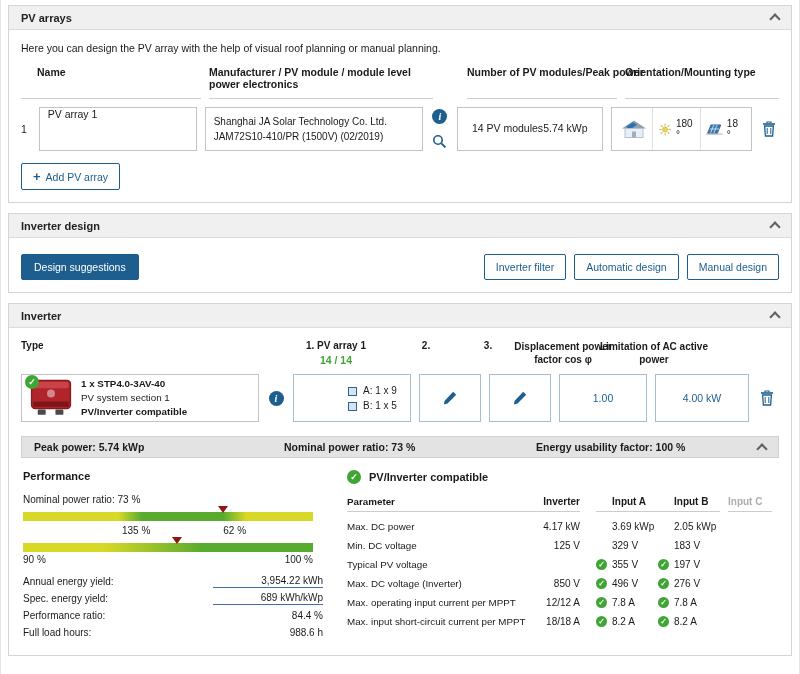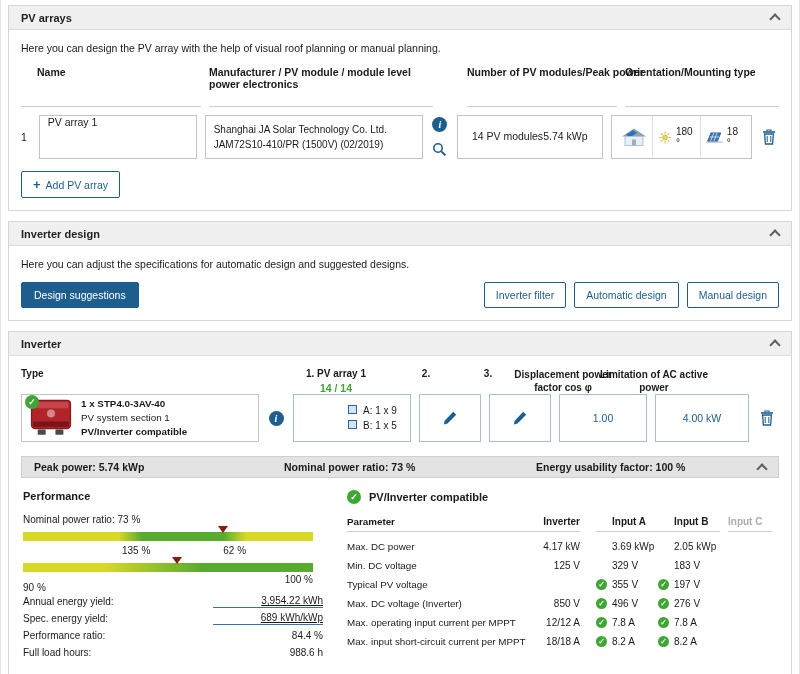--- a/index.html
+++ b/index.html
@@ -9,21 +9,21 @@
 
   .panel { border:1px solid #d5d5d5; background:#fff; margin-bottom:10px; }
   .panel-header { display:flex; align-items:center; justify-content:space-between; background:#f0f0f0; border-bottom:1px solid #dcdcdc; padding:0 12px; height:24px; cursor:pointer; }
   .panel-title { font-size:11px; font-weight:bold; color:#222; }
   .chev { width:8px; height:8px; border-left:2px solid #606060; border-top:2px solid #606060; transform:rotate(45deg); margin-top:3px; }
   .panel-body { padding:8px 12px 12px; }
   .desc { font-size:10.5px; margin:4px 0 12px; }
 
   
   .pv-head { display:flex; gap:8px; font-size:10.5px; font-weight:bold; align-items:stretch; margin-bottom:8px; }
-  .ph { border-bottom:1px solid #cfcfcf; padding-bottom:16px; }
+  .ph { border-bottom:1px solid #cfcfcf; padding-bottom:8px; }
   .ph-name { width:180px; padding-left:16px; }
   .ph-man  { width:224px; }
   .ph-sp   { width:18px; }
   .ph-num  { width:150px; white-space:nowrap; overflow:visible; }
   .ph-or   { flex:1; }
   .pv-row { display:flex; gap:8px; align-items:stretch; }
   .rownum { width:10px; font-size:10.5px; align-self:center; }
   .cellbox { border:1px solid #c3c3c3; background:#fff; font-size:10.5px; }
   .name-box { width:162px; height:44px; display:flex; padding-left:8px; }
   .man-box  { width:224px; height:44px; padding:7px 8px; line-height:1.45; font-size:10px; }
@@ -39,21 +39,21 @@
   .btn-outline { display:inline-flex; align-items:center; gap:5px; background:#fff; color:#1d5e8f; border:1px solid #1d5e8f; border-radius:2px; font-size:10.5px; padding:6px 11px; cursor:pointer; font-family:inherit; }
   .btn-primary { background:#1d5e8f; color:#fff; border:1px solid #1d5e8f; border-radius:2px; font-size:10.5px; padding:6px 12px; cursor:pointer; font-family:inherit; }
   .add-btn { margin-top:12px; }
   .plus { font-size:13px; font-weight:bold; line-height:1; }
 
   
   .btn-row { display:flex; align-items:center; margin-top:8px;gap:36px; }
   .btn-group { margin-left:auto; display:flex; gap:8px; }
 
   
-  .inv-head { display:flex; font-size:10px; font-weight:bold; margin:4px 0 0; align-items:flex-start; }
+  .inv-head { display:flex; font-size:10px; font-weight:bold; margin:4px 0 8px; align-items:flex-start; }
   .ih-type { width:238px; }
   .ih-info { width:18px; }
   .ih-arr  { width:118px; text-align:center; }
   .ih-arr .count { color:#3fa535; margin-top:3px; font-size:10.5px; }
   .ih-2 { width:62px; text-align:center; }
   .ih-3 { width:62px; text-align:center; }
   .ih-cos { width:88px; }
   .ih-cos > span { display:block; width:106px; margin-left:-9px; text-align:center; line-height:1.3; }
   .ih-lim { width:94px; }
   .ih-lim > span { display:block; width:108px; margin-left:-7px; text-align:center; line-height:1.3; }
@@ -61,47 +61,47 @@
   .inv-row { display:flex; gap:8px; align-items:stretch; }
   .inv-row .cellbox { height:48px; }
   .type-box { width:238px; border-color:#c3c3c3; display:flex; align-items:center; gap:7px; padding:3px 6px; }
   .inv-img { position:relative; flex:0 0 auto; line-height:0; }
   .badge { position:absolute; top:-3px; left:-3px; }
   .type-text { font-size:9.8px; line-height:1.4; }
   .b { font-weight:bold; }
   .inv-info-col { width:18px; display:flex; align-items:center; justify-content:center; }
   .bluebox { border:1px solid #a6bed2; }
   .ab-box { width:118px; display:flex; flex-direction:column; justify-content:center; gap:4px; padding:4px 9px; cursor:pointer; }
-  .ab-line { display:flex; align-items:flex-start; gap:6px; font-size:10px;padding-left:45px; }
+  .ab-line { display:flex; align-items:flex-end; gap:6px; font-size:10px;padding-left:45px; }
   .sq { width:9px; height:9px; border:1px solid #2a6496; background:#d3e4f2; flex:0 0 auto; }
   .pencil-box { width:62px; display:flex; align-items:center; justify-content:center; cursor:pointer; }
   .cos-box { width:88px; }
   .lim-box { width:94px; }
   .val-box { display:flex; align-items:center; justify-content:center; color:#1d5e8f; font-size:10.5px; cursor:text; }
 
   .summary-bar { display:flex; align-items:center; background:#e3e3e3; border:1px solid #d0d0d0; height:22px; margin-top:14px; padding:0 12px; font-size:10.5px; font-weight:bold; cursor:pointer; }
   .sum1 { width:250px; } .sum2 { width:252px; } .sum3 { flex:1; }
 
   .details { display:flex; padding:12px 2px 2px; }
   .perf { width:300px; }
   .sec-title { font-size:11px; font-weight:bold; margin-bottom:12px; }
   .bar-label { font-size:10px; margin-bottom:3px; }
   .bar { position:relative; height:9px; width:290px; margin-top:7px; }
   .bar1 { background:linear-gradient(90deg,#d8d827 0%,#d8d827 33%,#58ab2e 41%,#58ab2e 69%,#d8d827 77%,#d8d827 100%); }
   .bar2 { background:linear-gradient(90deg,#d8d827 0%,#d8d827 28%,#58ab2e 62%,#58ab2e 100%); }
   .marker { position:absolute; top:-6px; width:0; height:0; border-left:5px solid transparent; border-right:5px solid transparent; border-top:7px solid #8a1a10; transform:translateX(-50%); }
   .ticks { position:relative; height:15px; width:290px; font-size:10px; margin-bottom:6px; }
   .ticks .t-mid { position:absolute; transform:translateX(-50%); top:4px; }
-  .ticks .t-left { position:absolute; left:0; top:10px; }
+  .ticks .t-left { position:absolute; left:0; top:2px; }
   .ticks .t-right { position:absolute; right:0; top:2px; }
   .stats { margin-top:6px; font-size:10px; }
   .stat { display:flex; align-items:center; height:17px; }
   .stat .lbl { flex:1; }
   .stat .val { width:110px; text-align:right; padding-bottom:1px; }
-  .stat .val.linked { border-bottom:1px solid #3b6fae; cursor:text;text-decoration:underline; }
+  .stat .val.linked { border-bottom:1px solid #3b6fae; cursor:text; }
 
   .compat { flex:1; padding-left:24px; }
   .compat-title { display:flex; align-items:center; gap:8px; font-size:11px; font-weight:bold; margin-bottom:12px; }
   .check-circle { width:14px; height:14px; border-radius:50%; background:#3fa535; color:#fff; font-size:9px; font-weight:bold; display:inline-flex; align-items:center; justify-content:center; flex:0 0 auto; line-height:1; }
   .check-circle.small { width:11px; height:11px; font-size:8px; }
   .crow { display:flex; align-items:center; height:19px; font-size:10px; }
   .crow.chead { font-weight:bold; height:auto; align-items:flex-end; margin-bottom:5px; }
   .chead > * { border-bottom:1px solid #cccccc; padding-bottom:4px; }
   .c-param { width:185px; font-size:9.8px; white-space:nowrap; }
   .c-inv { width:48px; text-align:right; white-space:nowrap; }
@@ -205,21 +205,20 @@
       </button>
     </div>
   </section>
 
   <section class="panel">
     <header class="panel-header">
       <span class="panel-title">Inverter design</span>
       <span class="chev"></span>
     </header>
     <div class="panel-body">
-      <p class="desc">Here you can adjust the specifications for automatic design and suggested designs.</p>
       <div class="btn-row">
         <button class="btn-primary">Design suggestions</button>
         <div class="btn-group">
           <button class="btn-outline">Inverter filter</button>
           <button class="btn-outline">Automatic design</button>
           <button class="btn-outline">Manual design</button>
         </div>
       </div>
     </div>
   </section>

